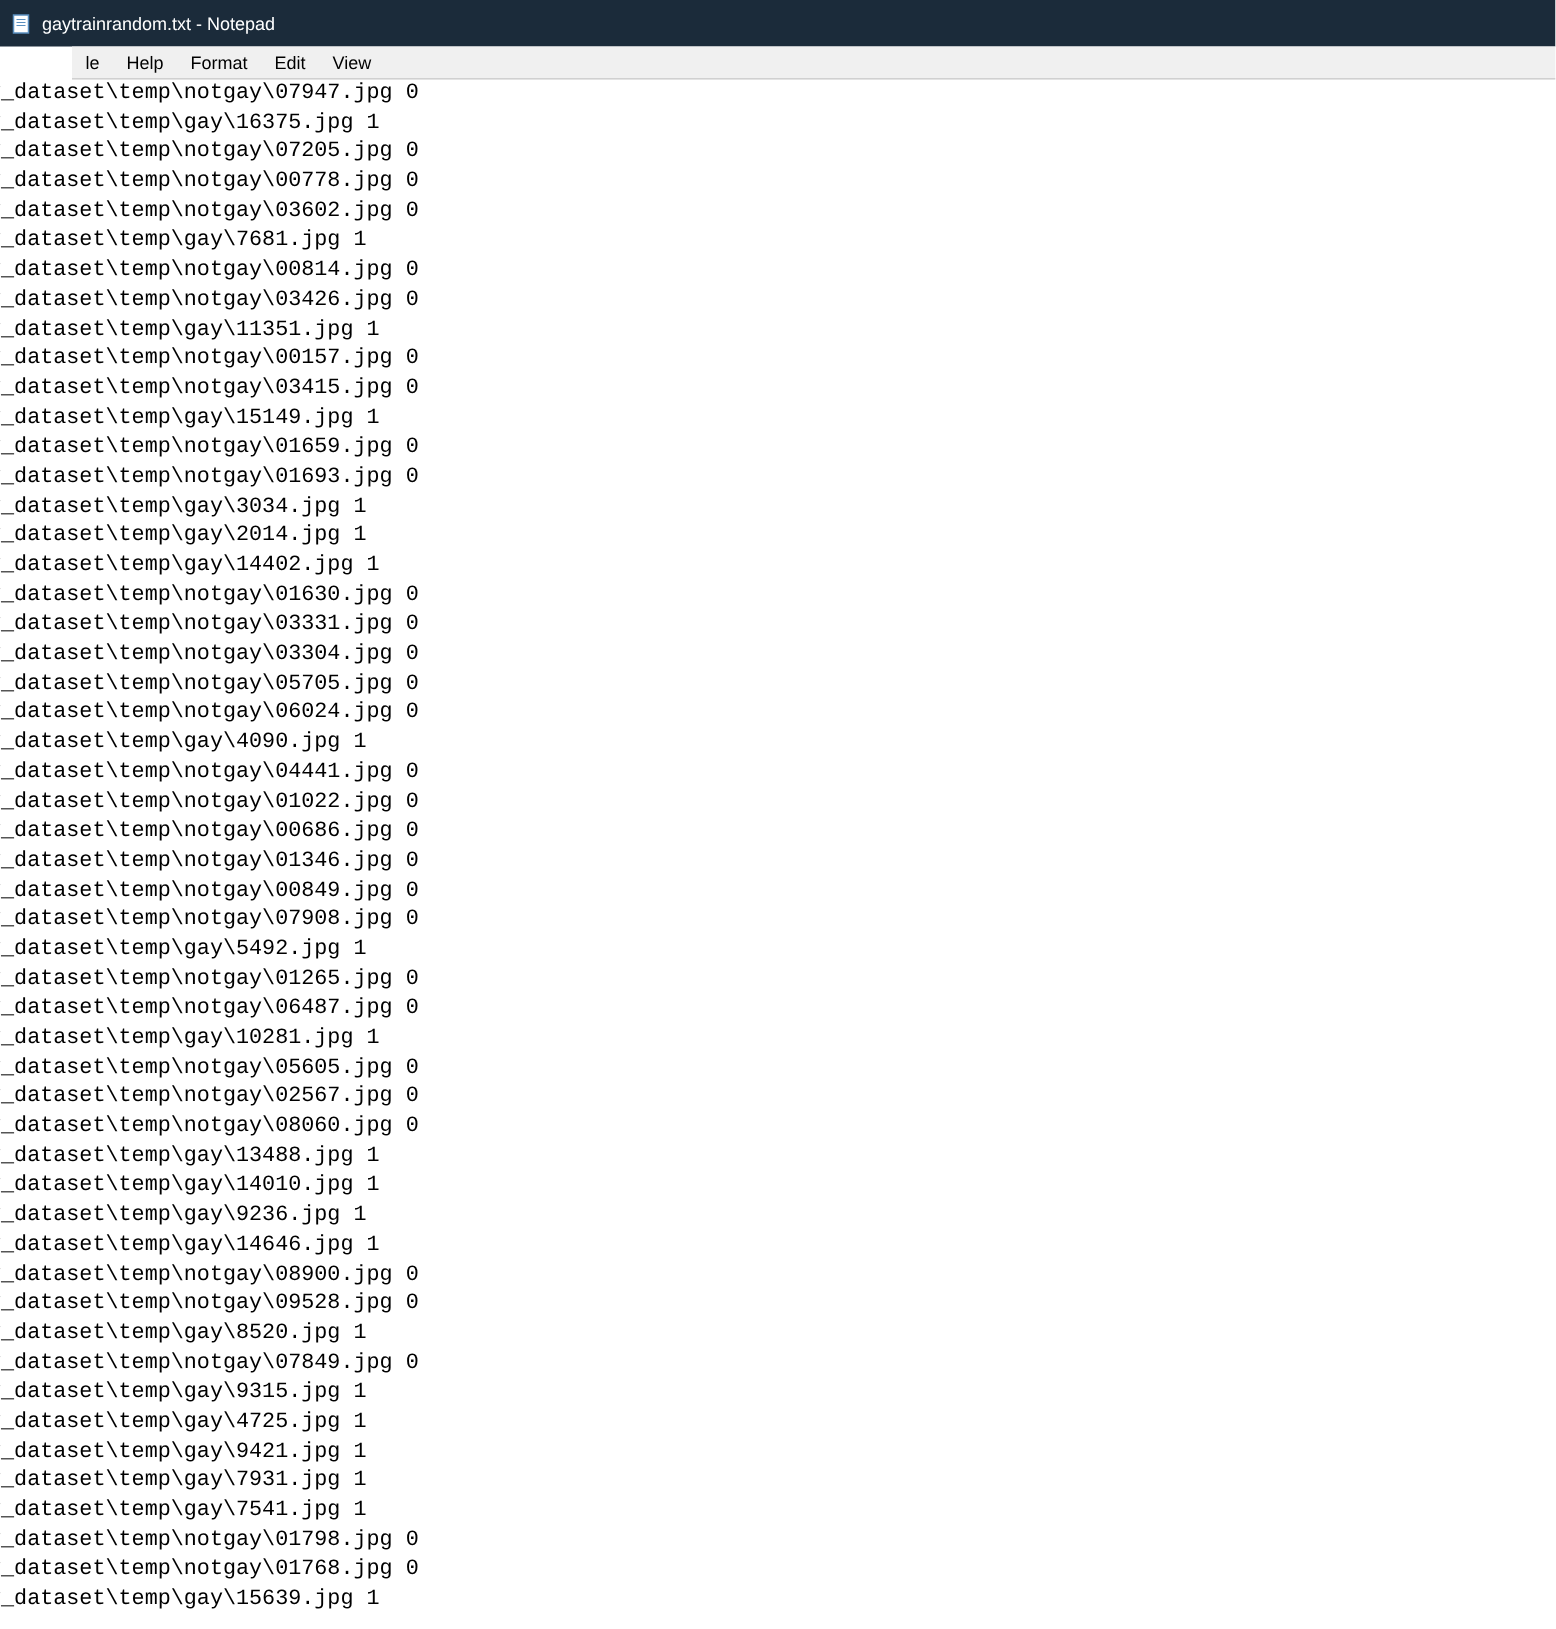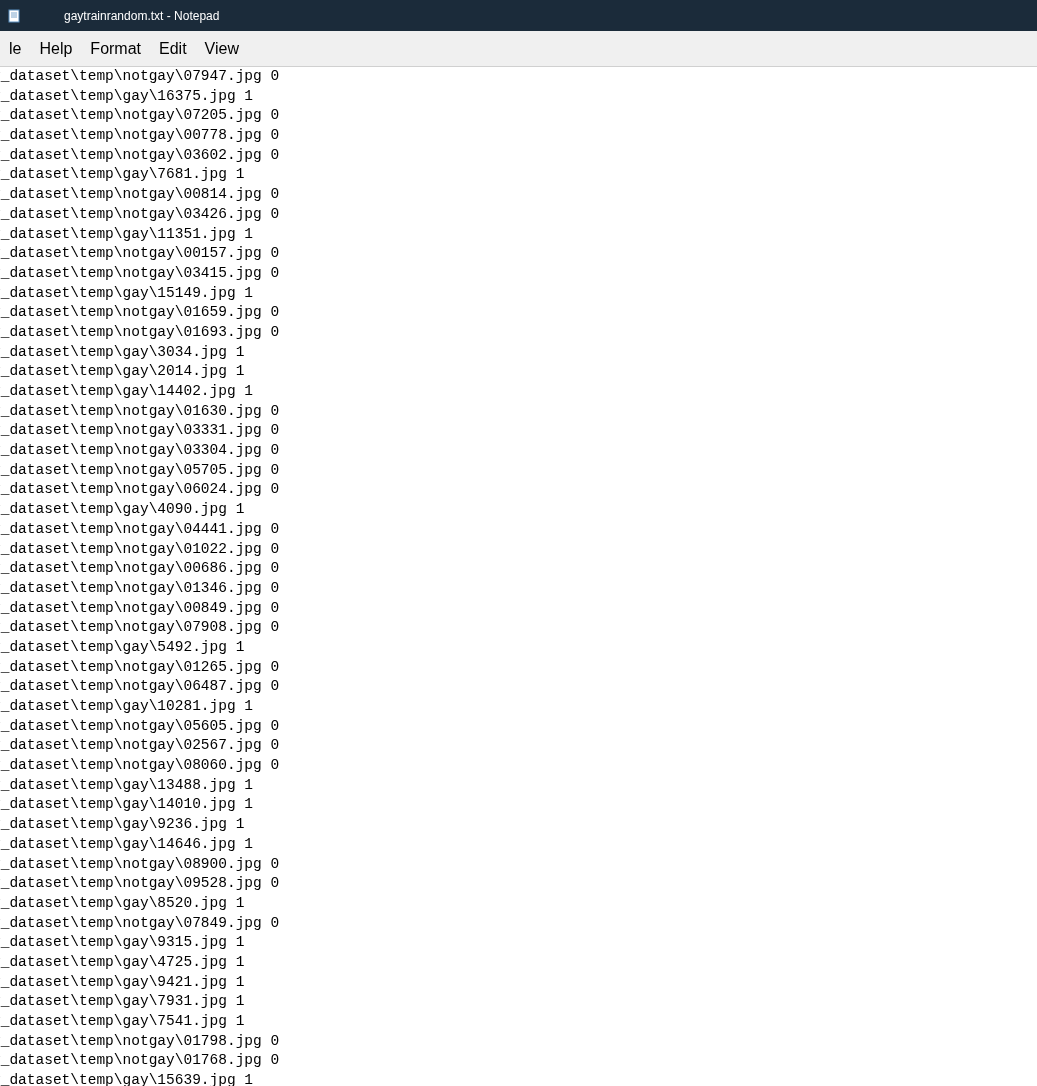--- a/index.html
+++ b/index.html
@@ -1,26 +1,26 @@
 <!DOCTYPE html>
 <html><head>
 <meta charset="utf-8">
 <style>
   * { margin:0; padding:0; box-sizing:border-box; }
   html,body { width:1037px; height:1086px; overflow:hidden; font-family:"Segoe UI",Tahoma,sans-serif; background:#fff; }
   .titlebar {
     height:31px; background:#1b2b3a; color:#fff; display:flex; align-items:center;
-    padding-left:6px; font-size:12px;gap:36px;
+    padding-left:6px; font-size:12px;
   }
   .titlebar .icon {
     width:16px; height:16px; margin-right:6px; display:flex; align-items:center; justify-content:center;
   }
   .menubar {
-    height:36px; background:#f0f0f0; display:flex; align-items:center;
-    font-size:16px; color:#000; border-bottom:1px solid #d0d0d0;
+    height:22px; background:#f0f0f0; display:flex; align-items:center;
+    font-size:12px; color:#000; border-bottom:1px solid #d0d0d0;margin-left:48px;
   }
   .menubar .item { padding:2px 9px; cursor:default; }
   .content {
     white-space:pre; font-family:Consolas,"Courier New",monospace;
     font-size:14.5px; line-height:19.7px; color:#000; padding:0;
     height:calc(1086px - 31px - 22px); overflow:hidden;
     margin-left:-8px;
   }
   .line { height:19.7px; }
 </style>

